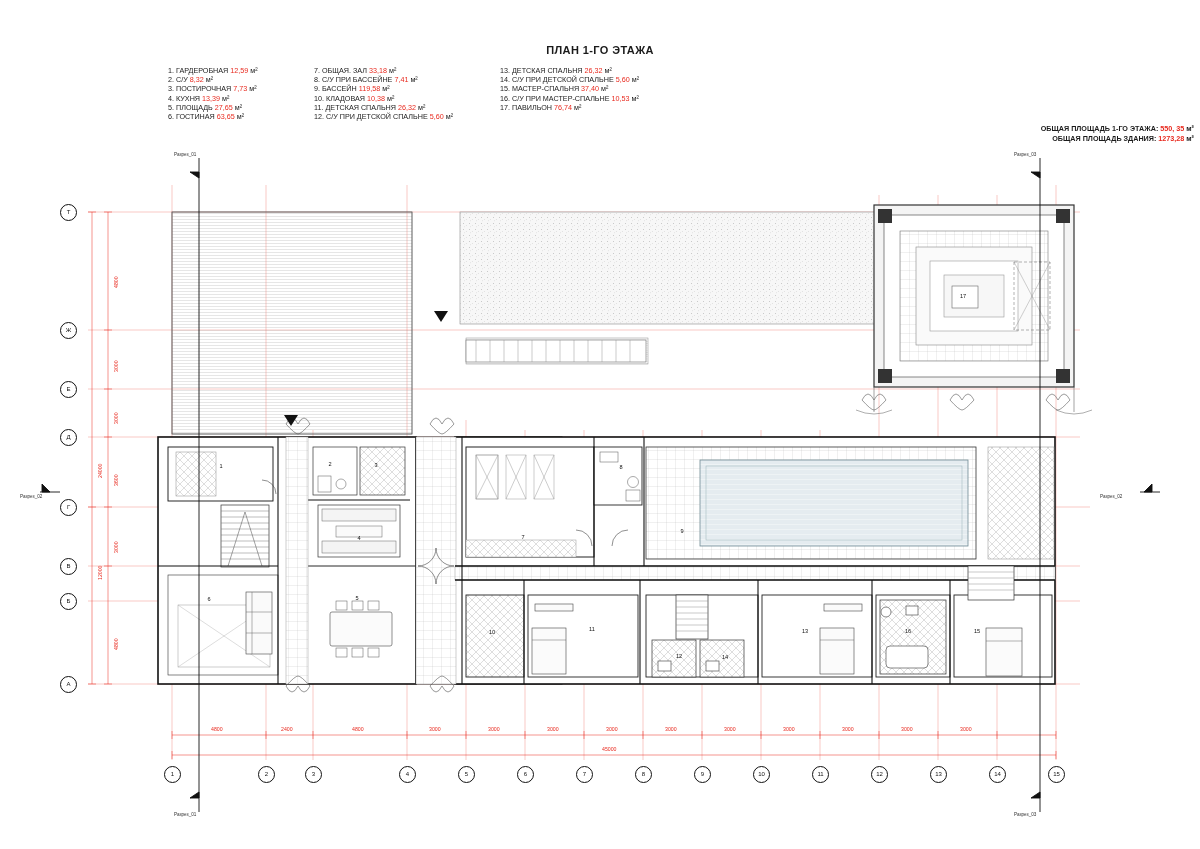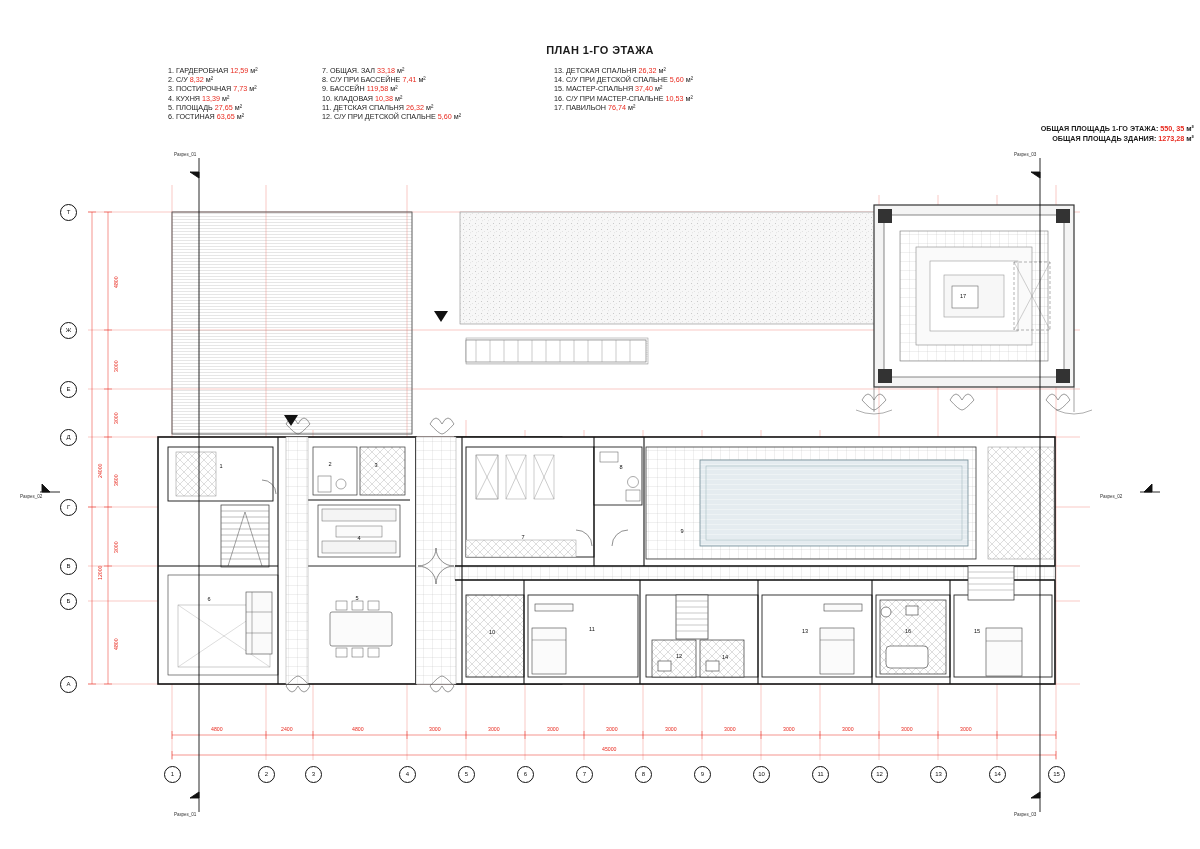--- a/index.html
+++ b/index.html
@@ -39,28 +39,28 @@
     line-height: 9.2px;
   }
   .legend-title {
     font-weight: bold;
     font-size: 7.6px;
     margin-bottom: 2px;
   }
   .legend-cols {
     display: flex;
     flex-direction: row;
-    gap: 8px;
+    gap: 0px;
   }
   .legend-col {
     margin-right: 16px;
   }
   .legend-col.c1 { width: 130px; }
   .legend-col.c2 { width: 170px; }
-  .legend-col.c3 { width: 190px; margin-left: 38px; }
+  .legend-col.c3 { width: 190px; }
   .legend-item { white-space: nowrap; }
   .area { color: #e8291e; }
   .totals {
     position: absolute;
     right: 6px;
     top: 124px;
     text-align: right;
     font-size: 7.2px;
     line-height: 9.6px;
     font-weight: bold;

